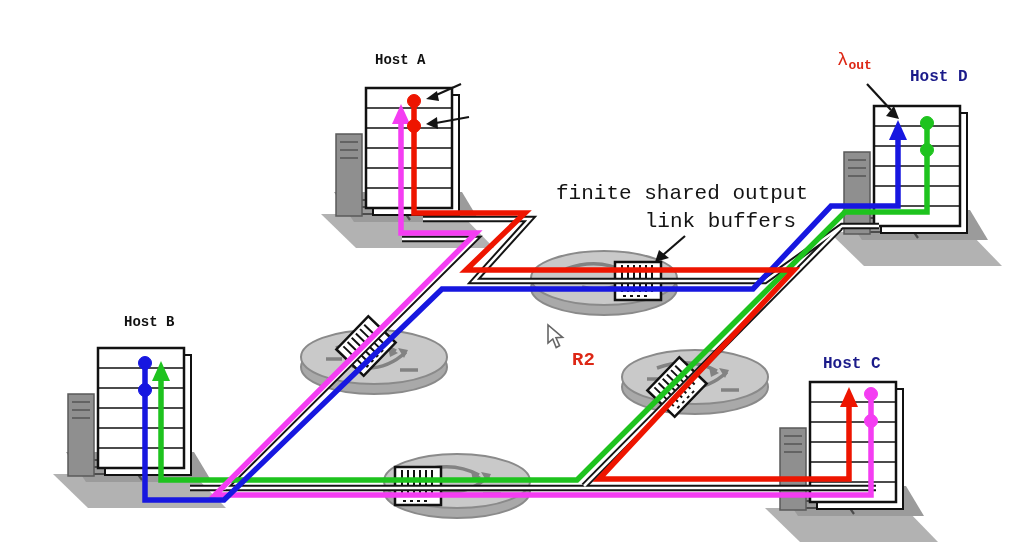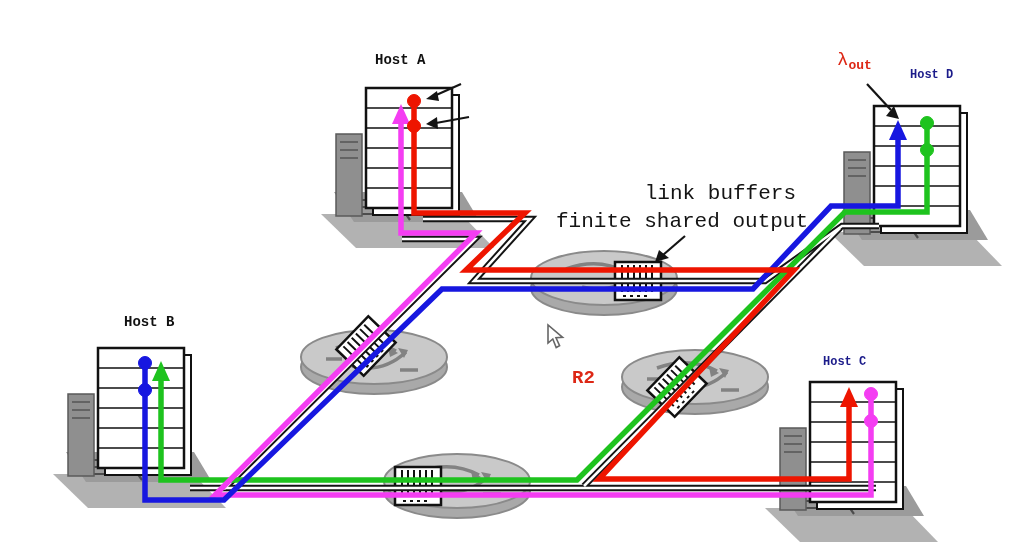--- a/index.html
+++ b/index.html
@@ -1,21 +1,21 @@
 <!DOCTYPE html>
 <html style="--flow-red: #ee1500; --flow-magenta: #f43df2; --flow-blue: #1717e0; --flow-green: #1ec31e; --label-red: #dd2715; --navy: #1b1b8a; --link-black: #141414; --router-top: #c9c9c9; --router-side: #a9a9a9; --router-edge: #8a8a8a;"><head>
 <meta charset="utf-8">
 <style>
   html,body{margin:0;padding:0;background:#fff;}
   .stage{position:relative;width:1020px;height:545px;background:#ffffff;overflow:hidden;
          font-family:Liberation Mono, monospace;margin-left:28px;}
   .stage svg{position:absolute;left:0;top:0;}
   .lbl{position:absolute;white-space:nowrap;}
   .host-label{font-weight:bold;font-size:14px;color:#111;}
-  .host-label.navy{color:var(--navy);font-size:12px;}
+  .host-label.navy{color:var(--navy);font-size:16px;}
   .red-label{color:var(--label-red);font-size:16px;}
   .red-label .sym{font-size:19px;}
   .red-label sub{font-size:13px;font-weight:bold;vertical-align:-4px;}
   .r2-label{font-weight:bold;font-size:19px;color:var(--label-red);}
   .buffers-label{font-size:21px;line-height:28px;color:#141414;text-align:right;width:240px;}
   .lam2-line2{padding-left:36px;}
 </style>
 </head>
 <body>
 
@@ -118,24 +118,24 @@
   <g transform="translate(520,325)">
     <polygon points="0,0 0,18 4.8,14 8.2,22.5 11.6,20.6 8,12.8 14.6,12.4" fill="#ffffff" stroke="#666" stroke-width="1.6"></polygon>
   </g>
 </svg>
 
 <div class="lbl host-label" style="left:347px;top:52px">Host A</div>
 <div class="lbl host-label" style="left:96px;top:314px">Host B</div>
 <div class="lbl host-label navy" style="left:795px;top:355px">Host C</div>
 <div class="lbl host-label navy" style="left:882px;top:68px">Host D</div>
 
-<div class="lbl r2-label" style="left:544px;top:367px">R2</div>
+<div class="lbl r2-label" style="left:544px;top:349px">R2</div>
 
 
 
 <div class="lbl red-label" style="left:809px;top:49px"><span class="sym">λ</span><sub>out</sub></div>
 
 <div class="lbl buffers-label" style="left:528px;top:180px">
+  <div>finite shared output</div>
   <div>link buffers</div>
-  <div>finite shared output</div>
 </div>
 
 </div>
 
 </body></html>

